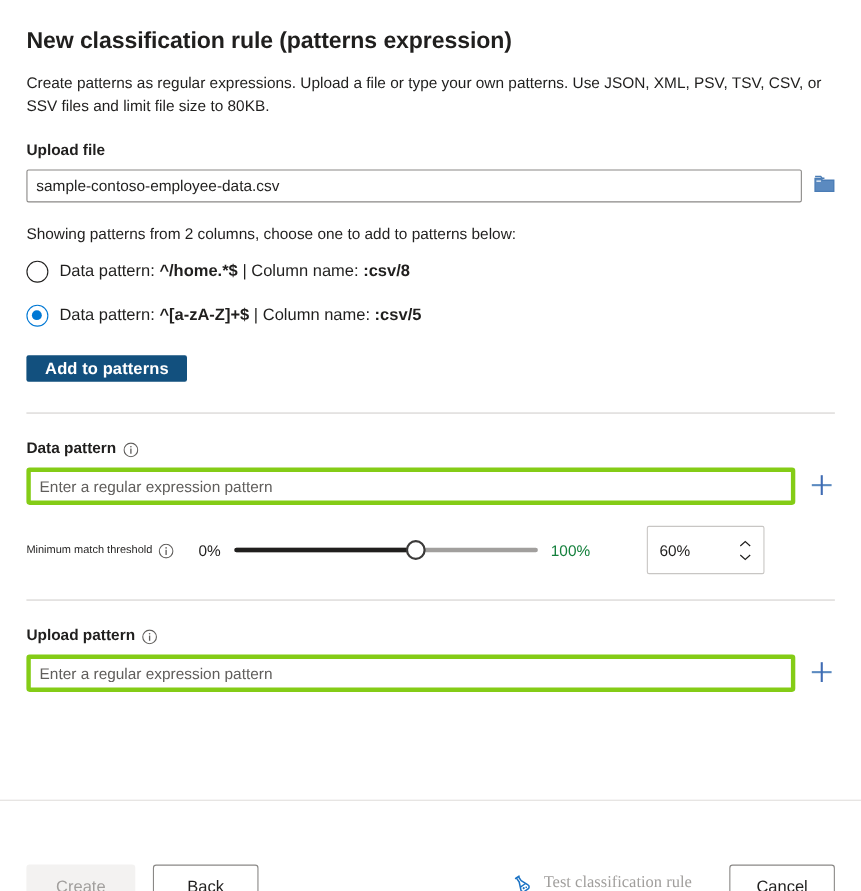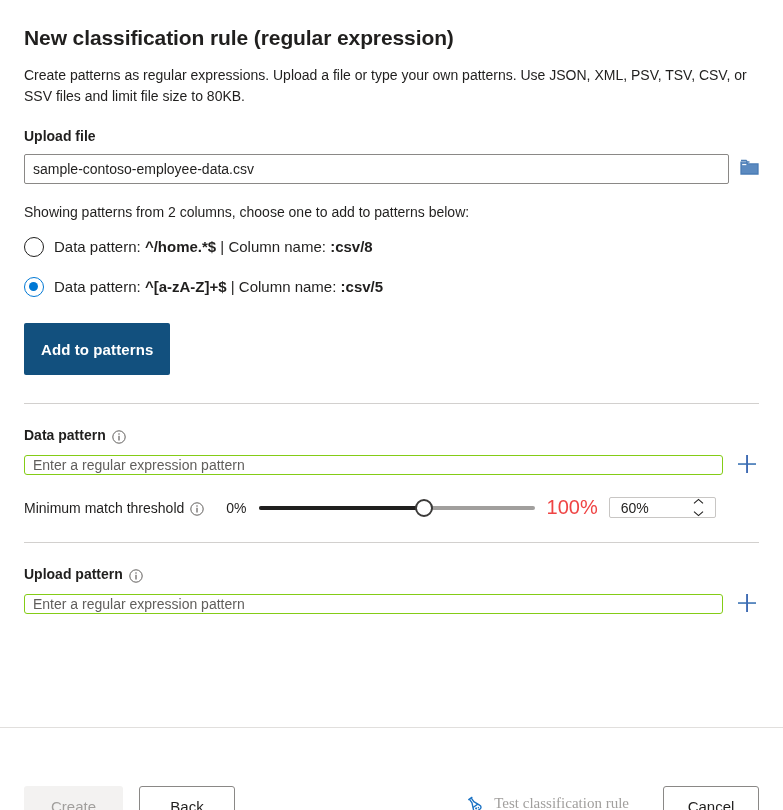--- a/index.html
+++ b/index.html
@@ -144,21 +144,21 @@
     color: #201f1e;
     line-height: 20px;
     white-space: nowrap;
   }
   .radio-label b { font-weight: 700; }
   .sep { color: #201f1e; }
 
   
   .btn-primary {
     margin-top: 12px;
-    height: 52px;
+    height: 24px;
     background: #12507e;
     color: #fff;
     border: none;
     border-radius: 2px;
     font-family: "Liberation Sans", sans-serif;
     font-size: 15px;
     font-weight: 700;
     padding: 0 17px;
     cursor: pointer;
     letter-spacing: 0.1px;
@@ -185,22 +185,22 @@
   
   .pattern-block { margin-top: 21px; }
   .pattern-input-row {
     display: flex;
     align-items: center;
     margin-top: 8px;
     gap: 12px;
   }
   .pattern-input {
     width: 699px;
-    height: 20px;
-    border: 1px solid #84cc16;
+    height: 34px;
+    border: 4px solid #84cc16;
     border-radius: 3px;
   }
   .pattern-input::placeholder { color: #605e5c; opacity: 1; }
   .plus-btn {
     width: 24px;
     height: 24px;
     border: none;
     background: none;
     padding: 0;
     cursor: pointer;
@@ -210,35 +210,35 @@
   }
 
   
   .threshold-row {
     display: flex;
     align-items: center;
     margin-top: 19px;
     gap: 0;
   }
   .threshold-label {
-    font-size: 14px;
+    font-size: 10px;
     color: #201f1e;
     display: flex;
     align-items: center;
     gap: 6px;
   }
   .slider-min {
     font-size: 14px;
     color: #201f1e;
     margin-left: 22px;
     margin-right: 12px;
   }
   .slider-max {
-    font-size: 20px;
-    color: #ef4444;
+    font-size: 14px;
+    color: #15803d;
     margin-left: 12px;
     margin-right: 11px;
   }
   .slider-wrap {
     position: relative;
     width: 276px;
     height: 20px;
     display: flex;
     align-items: center;
     cursor: pointer;
@@ -264,29 +264,30 @@
     transform: translateX(-50%);
     width: 18px;
     height: 18px;
     border-radius: 50%;
     background: #fff;
     border: 2px solid #3b3a39;
     box-sizing: border-box;
   }
   .spinner {
     width: 107px;
-    height: 21px;
+    height: 44px;
     box-sizing: border-box;
     border: 1px solid #c8c6c4;
     border-radius: 2px;
     background: #fff;
     display: flex;
     align-items: center;
     justify-content: space-between;
     padding: 0 9px 0 11px;
+    margin-left: 40px;
   }
   .spinner-value {
     font-size: 14px;
     color: #201f1e;
   }
   .spinner-arrows {
     display: flex;
     flex-direction: column;
     gap: 2px;
     width: 14px;
@@ -351,21 +352,21 @@
     padding: 0;
   }
 </style>
 </head>
 <body>
 
 <div class="panel">
 
   <div class="content">
 
-    <h1 class="page-title">New classification rule (regular expression)</h1>
+    <h1 class="page-title">New classification rule (patterns expression)</h1>
 
     <p class="description">Create patterns as regular expressions. Upload a file or type your own patterns. Use JSON, XML, PSV, TSV, CSV, or SSV files and limit file size to 80KB.</p>
 
     <div class="field-label label-upload">
       <span>Upload file</span>
     </div>
 
     <div class="upload-row">
       <input class="text-input upload-input" type="text" value="sample-contoso-employee-data.csv" style="">
       <button class="folder-btn">

